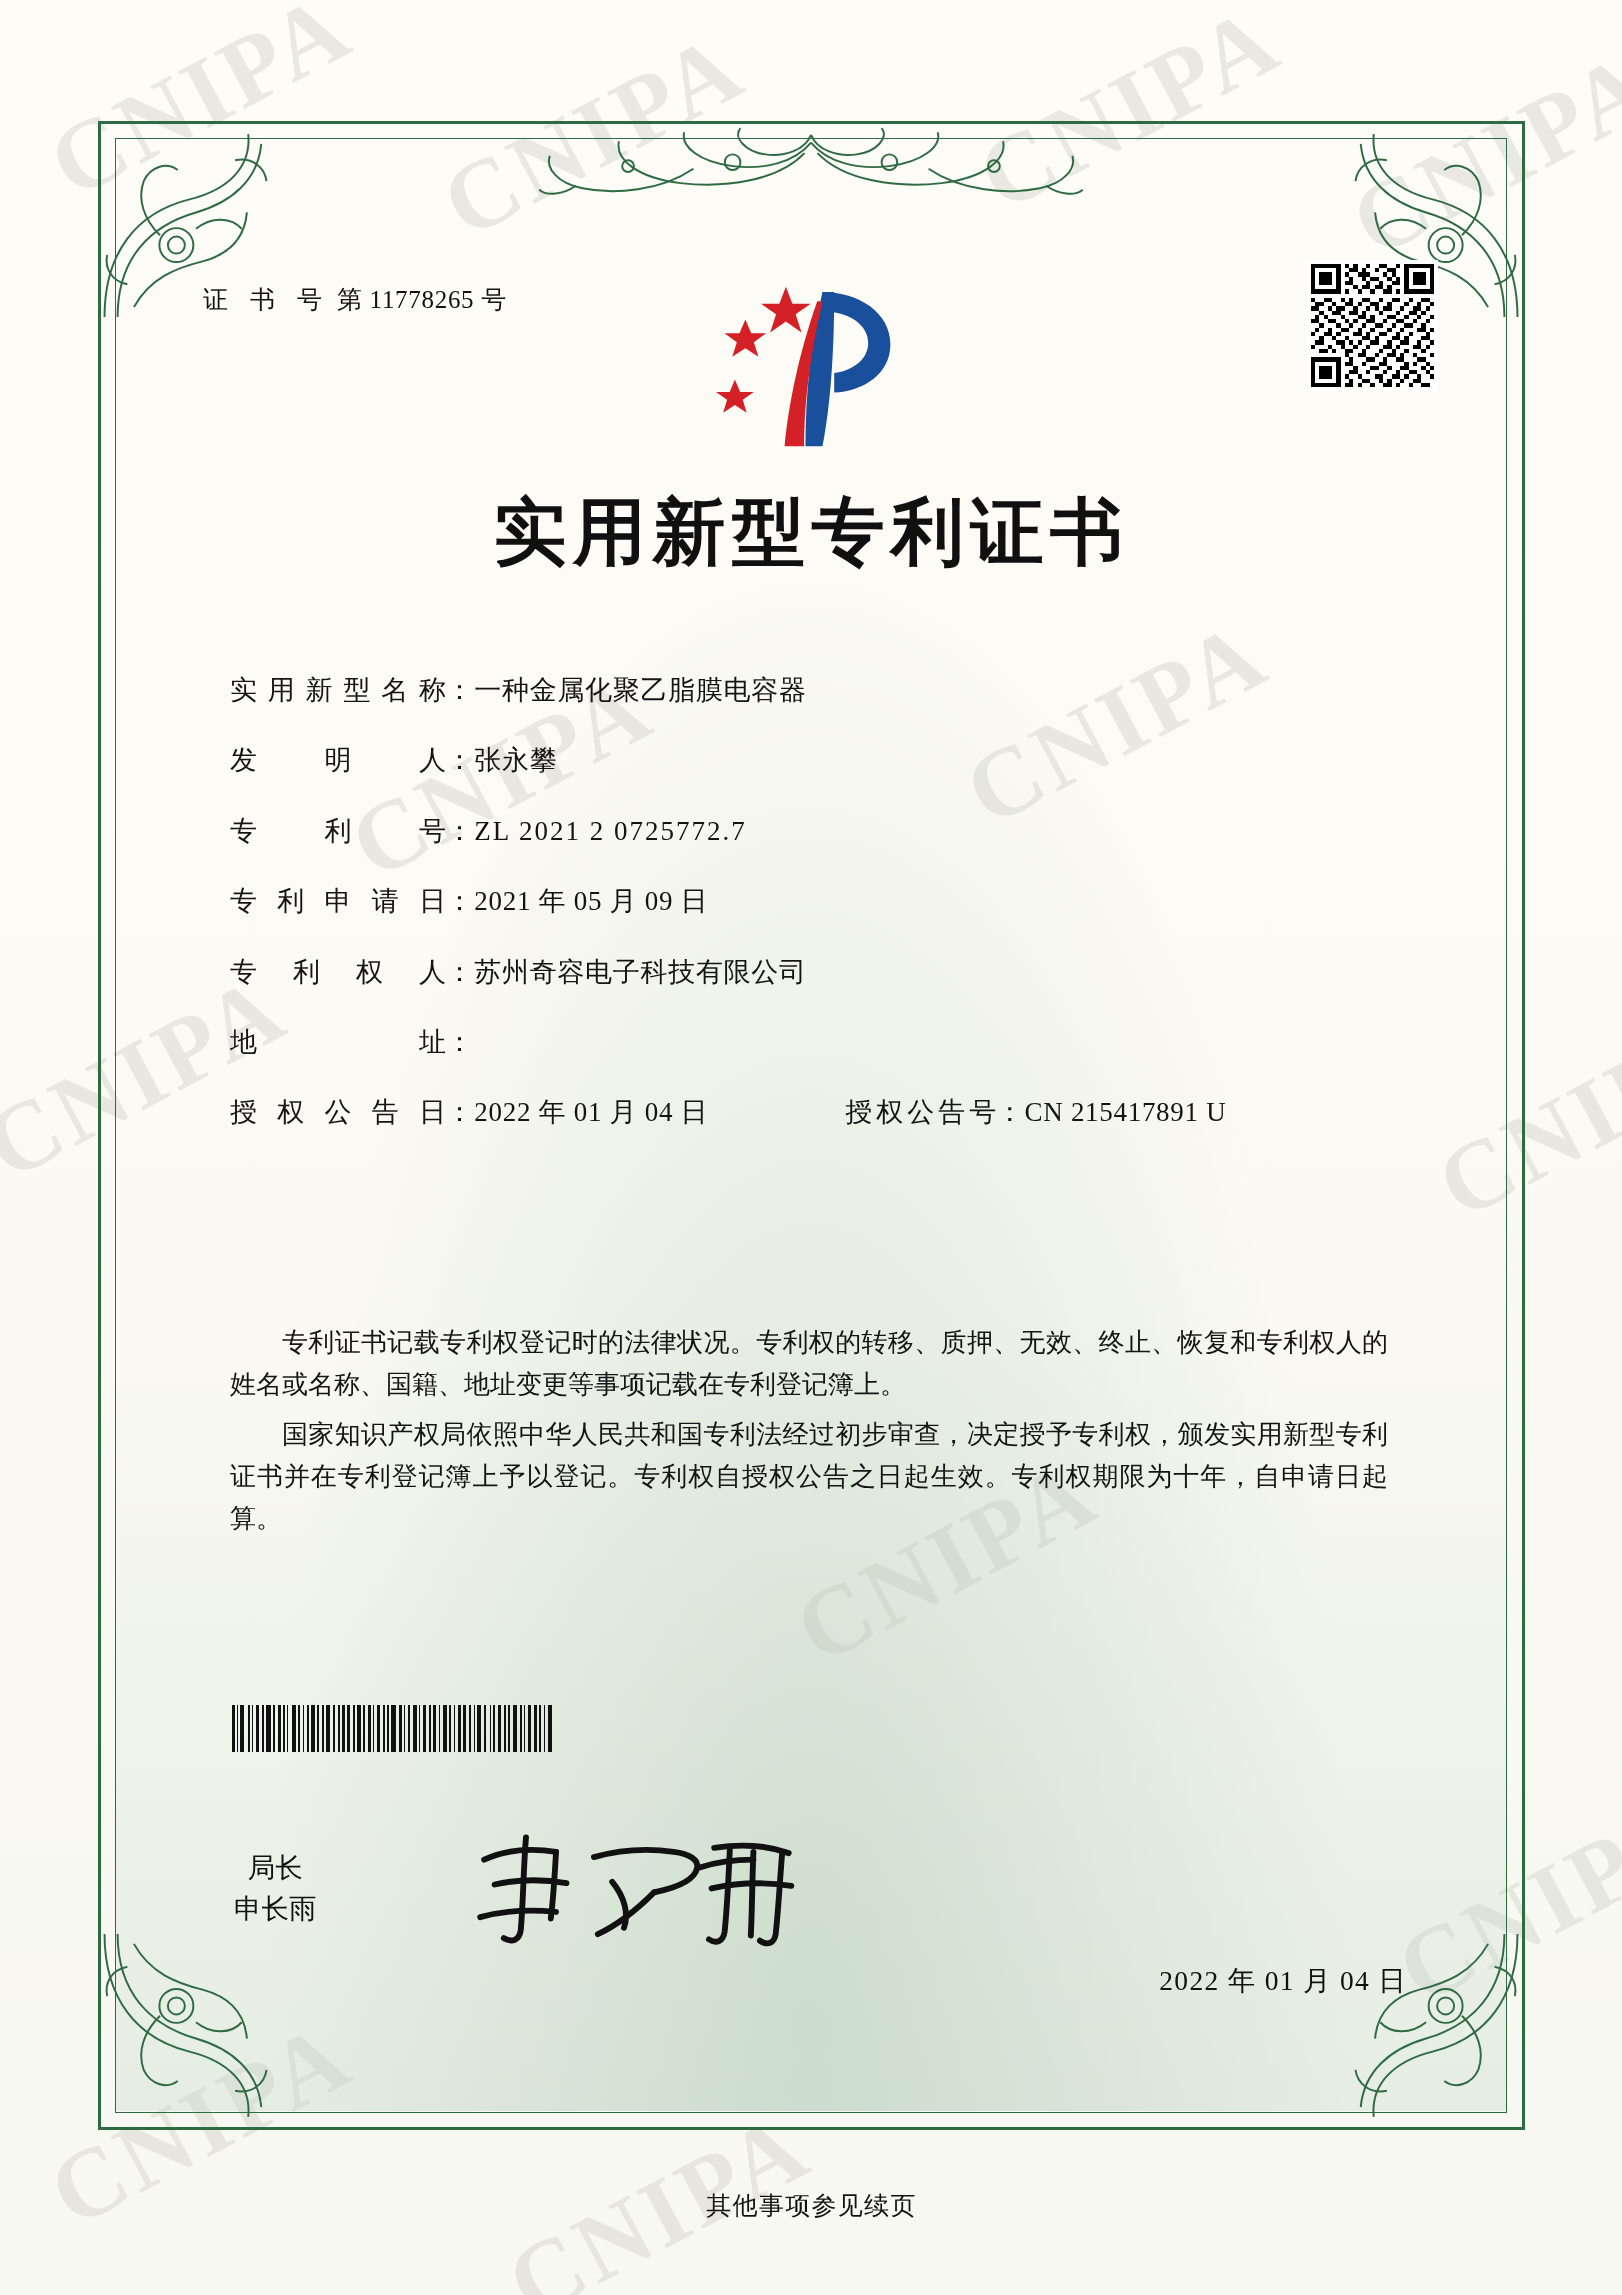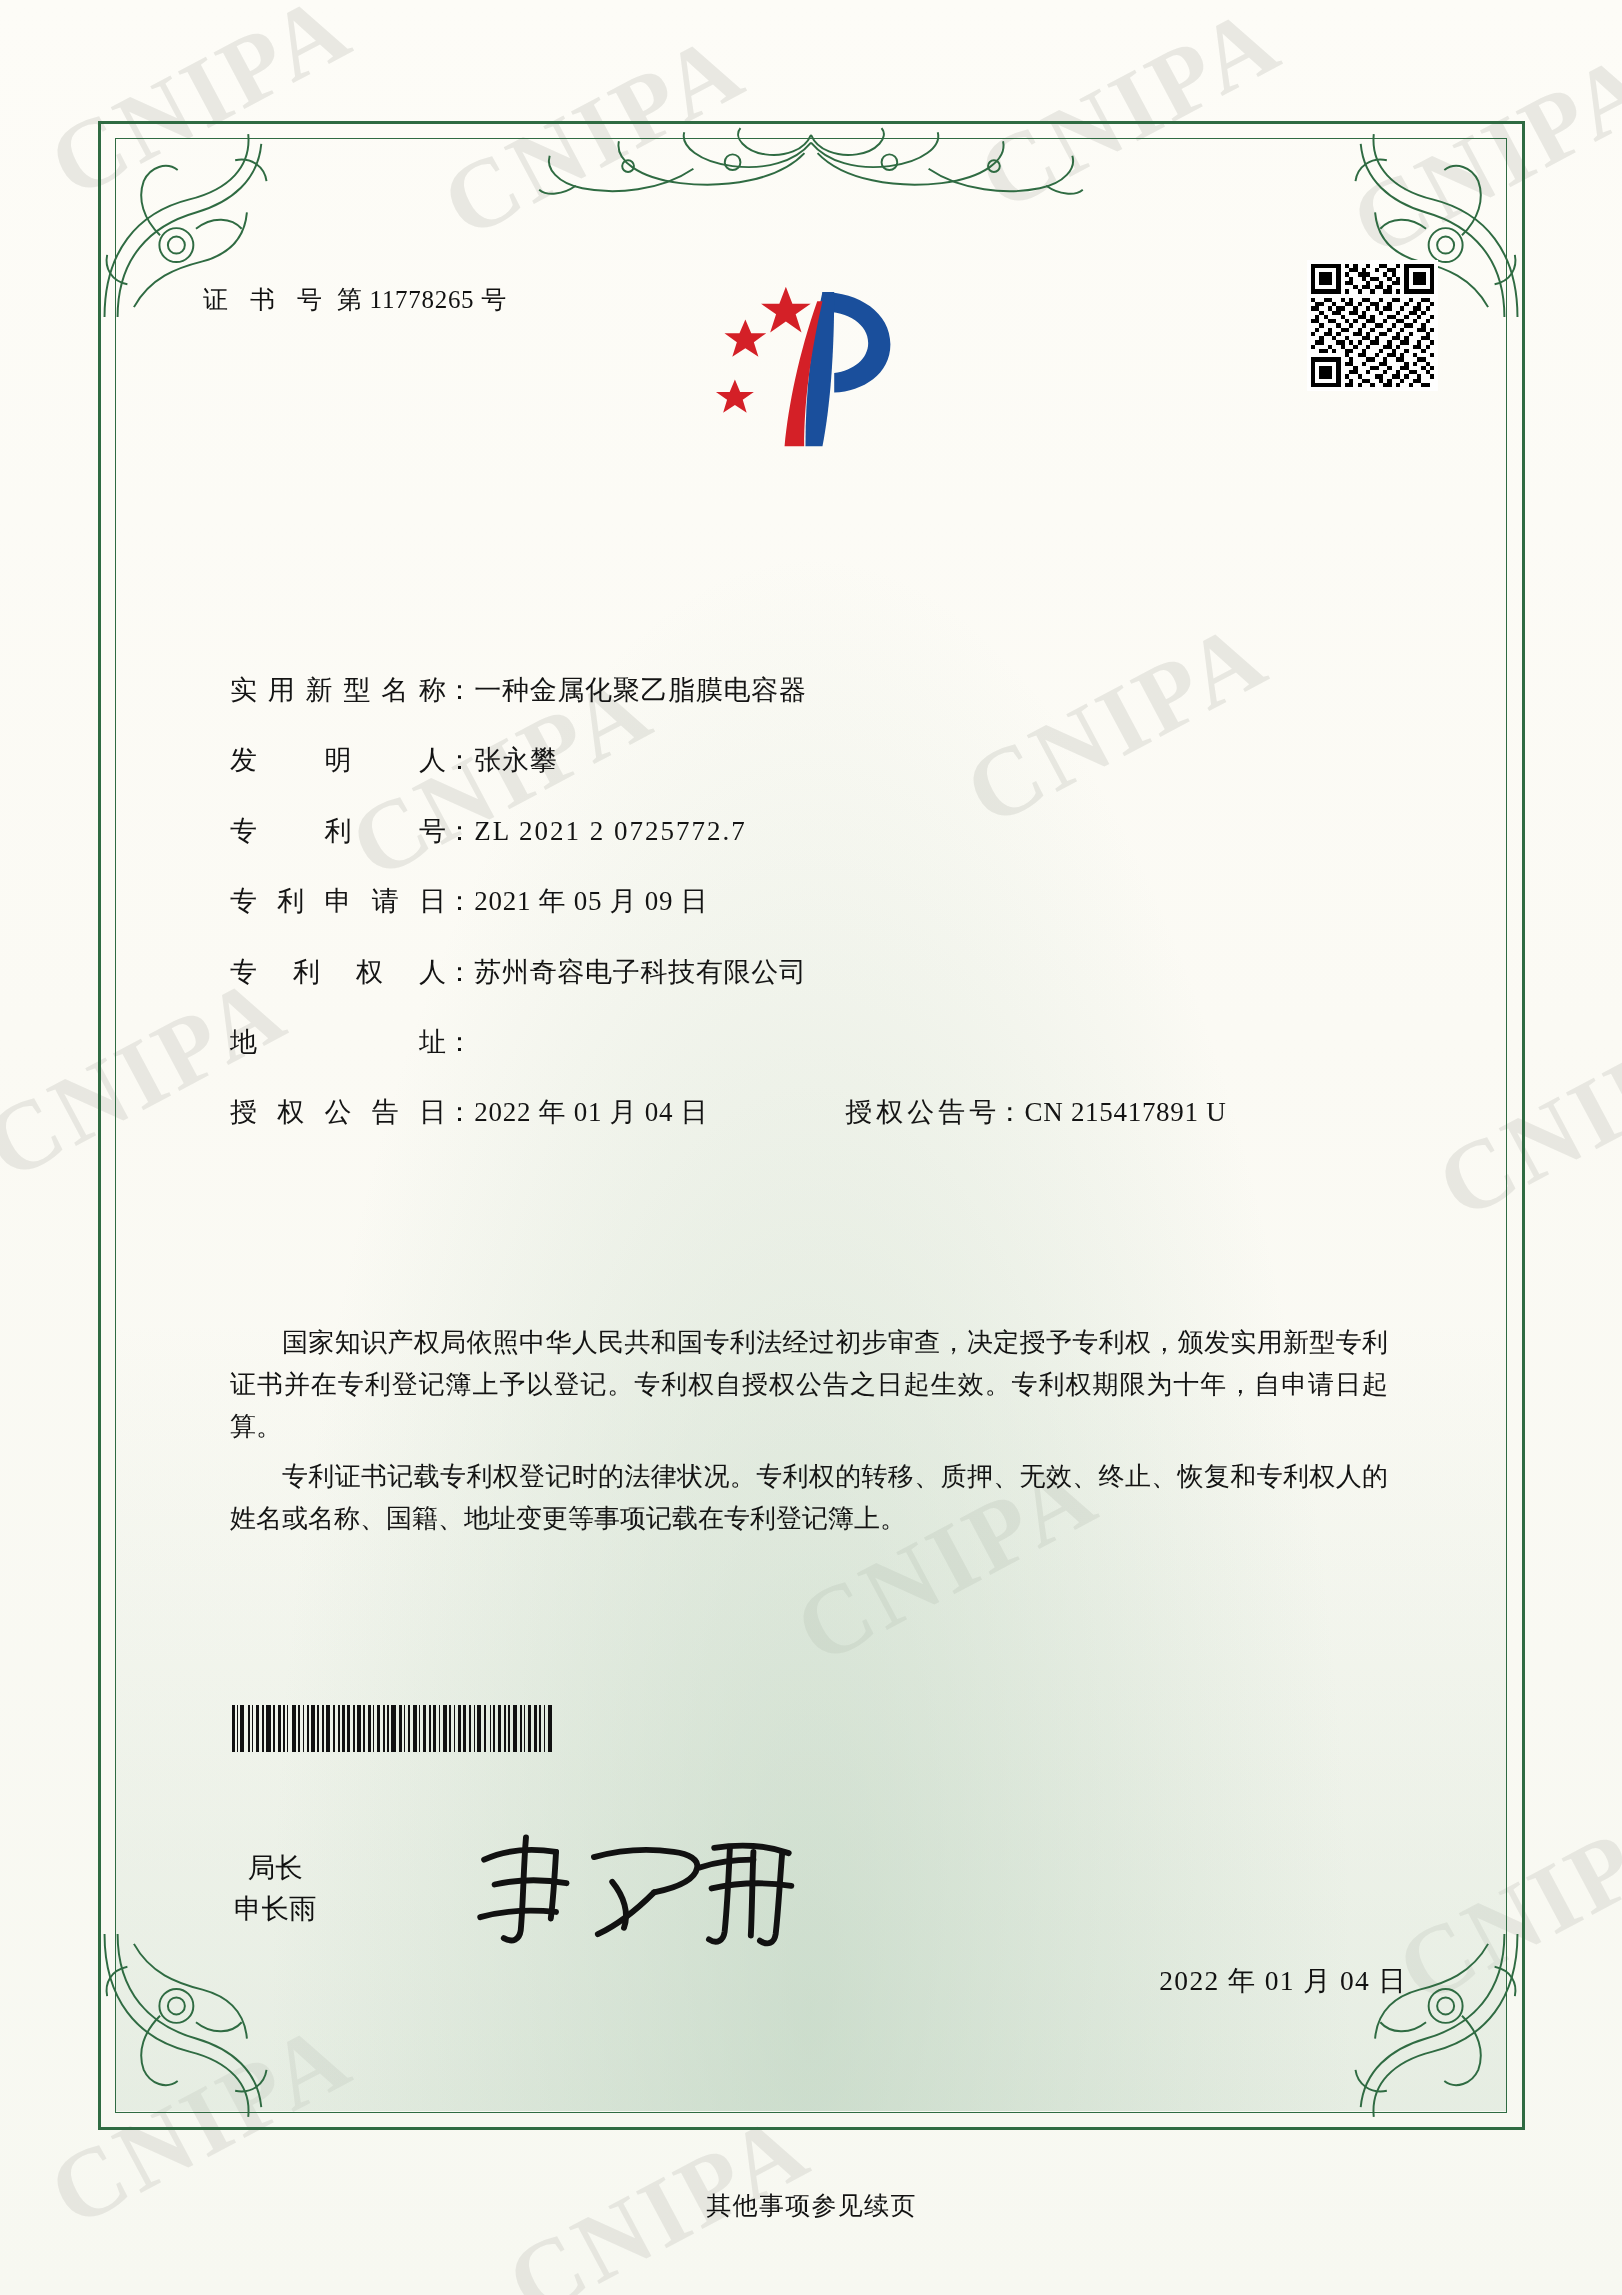--- a/index.html
+++ b/index.html
@@ -585,20 +585,21 @@
         <polygon points="140,18 150,44 178,44 155,60 164,88 140,71 116,88 125,60 102,44 130,44"></polygon>
         <polygon points="78,68 87,89 110,89 91,103 98,125 78,112 58,125 65,103 46,89 69,89"></polygon>
         <polygon points="62,160 70,179 91,179 74,191 80,211 62,199 44,211 50,191 33,179 54,179"></polygon>
       </g>
       <path d="M196 26 C252 26 300 58 300 106 C300 152 258 178 214 180 L214 150 C244 146 266 128 266 104 C266 76 236 56 196 56 Z" fill="#1a4f9c"></path>
       <path d="M170 262 C170 180 178 104 196 26 L214 26 C214 120 208 200 196 262 Z" fill="#1a4f9c"></path>
       <path d="M138 262 C144 198 160 120 188 40 L196 40 C176 128 168 200 168 262 Z" fill="#d42027"></path>
     </svg>
   </div>
 
+  <div class="main-title">实用新型专利证书</div>
 
   <div class="fields">
     <div class="field-row">
       <span class="field-label">实用新型名称</span>
       <span class="field-colon">：</span>
       <span class="field-value">一种金属化聚乙脂膜电容器</span>
     </div>
     <div class="field-row">
       <span class="field-label">发明人</span>
       <span class="field-colon">：</span>
@@ -630,22 +631,22 @@
       <span class="field-value">2022 年 01 月 04 日</span>
       <span class="col2">
         <span class="field-label">授权公告号</span>
         <span class="field-colon">：</span>
         <span class="field-value">CN 215417891 U</span>
       </span>
     </div>
   </div>
 
   <div class="paras">
+    <p>专利证书记载专利权登记时的法律状况。专利权的转移、质押、无效、终止、恢复和专利权人的姓名或名称、国籍、地址变更等事项记载在专利登记簿上。</p>
     <p>国家知识产权局依照中华人民共和国专利法经过初步审查，决定授予专利权，颁发实用新型专利证书并在专利登记簿上予以登记。专利权自授权公告之日起生效。专利权期限为十年，自申请日起算。</p>
-    <p>专利证书记载专利权登记时的法律状况。专利权的转移、质押、无效、终止、恢复和专利权人的姓名或名称、国籍、地址变更等事项记载在专利登记簿上。</p>
   </div>
 
   <div class="barcode" id="barcode"><i style="width:2.6px"></i><i style="width:2px;background:transparent"></i><i style="width:1.3px"></i><i style="width:2.6px;background:transparent"></i><i style="width:3.9px"></i><i style="width:3.3px;background:transparent"></i><i style="width:2px"></i><i style="width:2px;background:transparent"></i><i style="width:1.3px"></i><i style="width:2.6px;background:transparent"></i><i style="width:3.3px"></i><i style="width:3.3px;background:transparent"></i><i style="width:2px"></i><i style="width:2px;background:transparent"></i><i style="width:4.6px"></i><i style="width:2.6px;background:transparent"></i><i style="width:1.3px"></i><i style="width:3.3px;background:transparent"></i><i style="width:2.6px"></i><i style="width:2px;background:transparent"></i><i style="width:2px"></i><i style="width:2.6px;background:transparent"></i><i style="width:1.3px"></i><i style="width:3.3px;background:transparent"></i><i style="width:3.9px"></i><i style="width:2px;background:transparent"></i><i style="width:2.6px"></i><i style="width:2.6px;background:transparent"></i><i style="width:1.3px"></i><i style="width:3.3px;background:transparent"></i><i style="width:2px"></i><i style="width:2px;background:transparent"></i><i style="width:3.3px"></i><i style="width:2.6px;background:transparent"></i><i style="width:1.3px"></i><i style="width:3.3px;background:transparent"></i><i style="width:2.6px"></i><i style="width:2px;background:transparent"></i><i style="width:3.9px"></i><i style="width:2.6px;background:transparent"></i><i style="width:2px"></i><i style="width:3.3px;background:transparent"></i><i style="width:1.3px"></i><i style="width:2px;background:transparent"></i><i style="width:3.3px"></i><i style="width:2.6px;background:transparent"></i><i style="width:2.6px"></i><i style="width:3.3px;background:transparent"></i><i style="width:1.3px"></i><i style="width:2px;background:transparent"></i><i style="width:3.9px"></i><i style="width:2.6px;background:transparent"></i><i style="width:2px"></i><i style="width:3.3px;background:transparent"></i><i style="width:2.6px"></i><i style="width:2px;background:transparent"></i><i style="width:1.3px"></i><i style="width:2.6px;background:transparent"></i><i style="width:3.3px"></i><i style="width:3.3px;background:transparent"></i><i style="width:2px"></i><i style="width:2px;background:transparent"></i><i style="width:1.3px"></i><i style="width:2.6px;background:transparent"></i><i style="width:4.6px"></i><i style="width:3.3px;background:transparent"></i><i style="width:2.6px"></i><i style="width:2px;background:transparent"></i><i style="width:1.3px"></i><i style="width:2.6px;background:transparent"></i><i style="width:2px"></i><i style="width:3.3px;background:transparent"></i><i style="width:3.9px"></i><i style="width:2px;background:transparent"></i><i style="width:1.3px"></i><i style="width:2.6px;background:transparent"></i><i style="width:3.3px"></i><i style="width:3.3px;background:transparent"></i><i style="width:2px"></i><i style="width:2px;background:transparent"></i><i style="width:2.6px"></i><i style="width:2.6px;background:transparent"></i><i style="width:1.3px"></i><i style="width:3.3px;background:transparent"></i><i style="width:3.9px"></i><i style="width:2px;background:transparent"></i><i style="width:2px"></i><i style="width:2.6px;background:transparent"></i><i style="width:1.3px"></i><i style="width:3.3px;background:transparent"></i><i style="width:2.6px"></i><i style="width:2px;background:transparent"></i><i style="width:3.3px"></i><i style="width:2.6px;background:transparent"></i><i style="width:2px"></i><i style="width:3.3px;background:transparent"></i><i style="width:1.3px"></i><i style="width:2px;background:transparent"></i><i style="width:3.9px"></i><i style="width:2.6px;background:transparent"></i><i style="width:2.6px"></i><i style="width:3.3px;background:transparent"></i><i style="width:1.3px"></i><i style="width:2px;background:transparent"></i><i style="width:2px"></i><i style="width:2.6px;background:transparent"></i><i style="width:3.3px"></i><i style="width:3.3px;background:transparent"></i><i style="width:1.3px"></i><i style="width:2px;background:transparent"></i><i style="width:2.6px"></i><i style="width:2.6px;background:transparent"></i><i style="width:3.9px"></i><i style="width:3.3px;background:transparent"></i><i style="width:2px"></i><i style="width:2px;background:transparent"></i><i style="width:1.3px"></i><i style="width:2.6px;background:transparent"></i><i style="width:3.3px"></i><i style="width:3.3px;background:transparent"></i><i style="width:2.6px"></i><i style="width:2px;background:transparent"></i><i style="width:2px"></i><i style="width:2.6px;background:transparent"></i><i style="width:1.3px"></i><i style="width:3.3px;background:transparent"></i><i style="width:3.9px"></i><i style="width:2px;background:transparent"></i></div>
 
   <div class="sig-label">
     <div>局长</div>
     <div>申长雨</div>
   </div>
 
   <div class="sig-mark">

